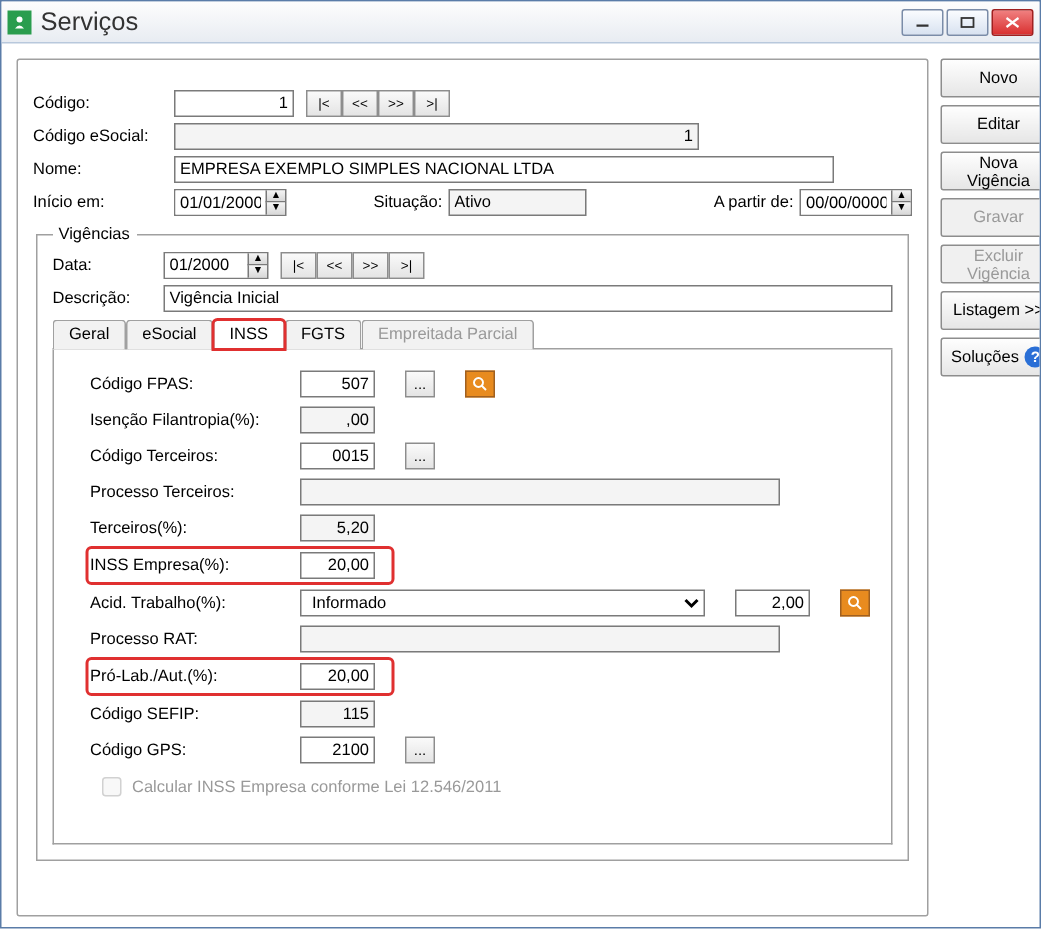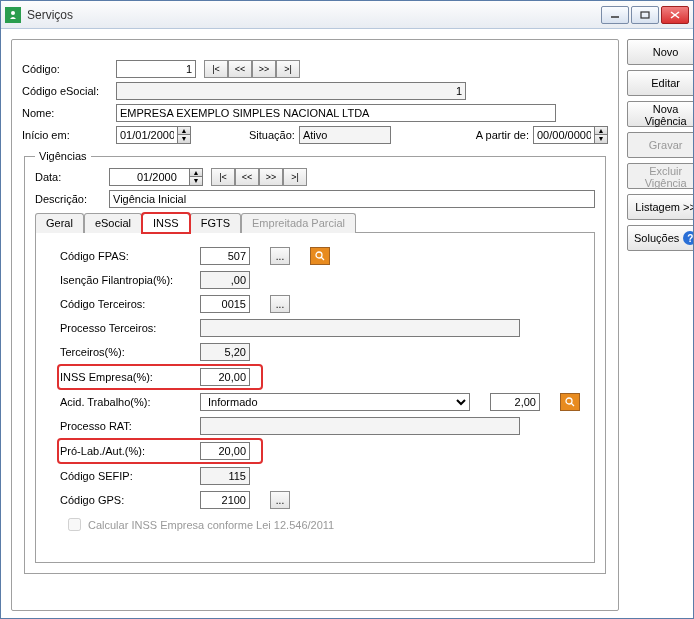--- a/index.html
+++ b/index.html
@@ -21,21 +21,21 @@
     padding: 0 4px;
     border-bottom: 1px solid #b8c8dc;
   }
   .titlebar .app-icon {
     width: 16px; height: 16px;
     background: #2a9d4e;
     display: flex; align-items: center; justify-content: center;
     margin-right: 6px;
     color: #fff; font-size: 11px; font-weight: bold;
   }
-  .titlebar .title { flex: 1; color: #333; font-size: 12px; }
+  .titlebar .title { flex: 1; color: #333; font-size: 17px; }
   .win-btns { display: flex; gap: 2px; }
   .win-btn {
     width: 28px; height: 18px;
     border: 1px solid #7a8ca8;
     border-radius: 2px;
     background: linear-gradient(#fafcff,#d8e2f0);
     display: flex; align-items: center; justify-content: center;
     font-size: 9px; color: #333;
     cursor: pointer;
   }
@@ -245,21 +245,21 @@
           </span>
       </span>
     </div>
 
     <fieldset class="vig">
       <legend>Vigências</legend>
 
       <div class="row">
         <span class="lbl" style="width:70px">Data:</span>
         <span class="spin">
-          <input style="width: 55px; margin-left: 24px;" value="01/2000">
+          <input style="width: 55px;" value="01/2000">
           <span class="arrows">
               <span>▲</span>
               <span>▼</span>
             </span>
         </span>
         <span class="navbtns">
           <button>|&lt;</button>
           <button>&lt;&lt;</button>
           <button>&gt;&gt;</button>
           <button>&gt;|</button>

